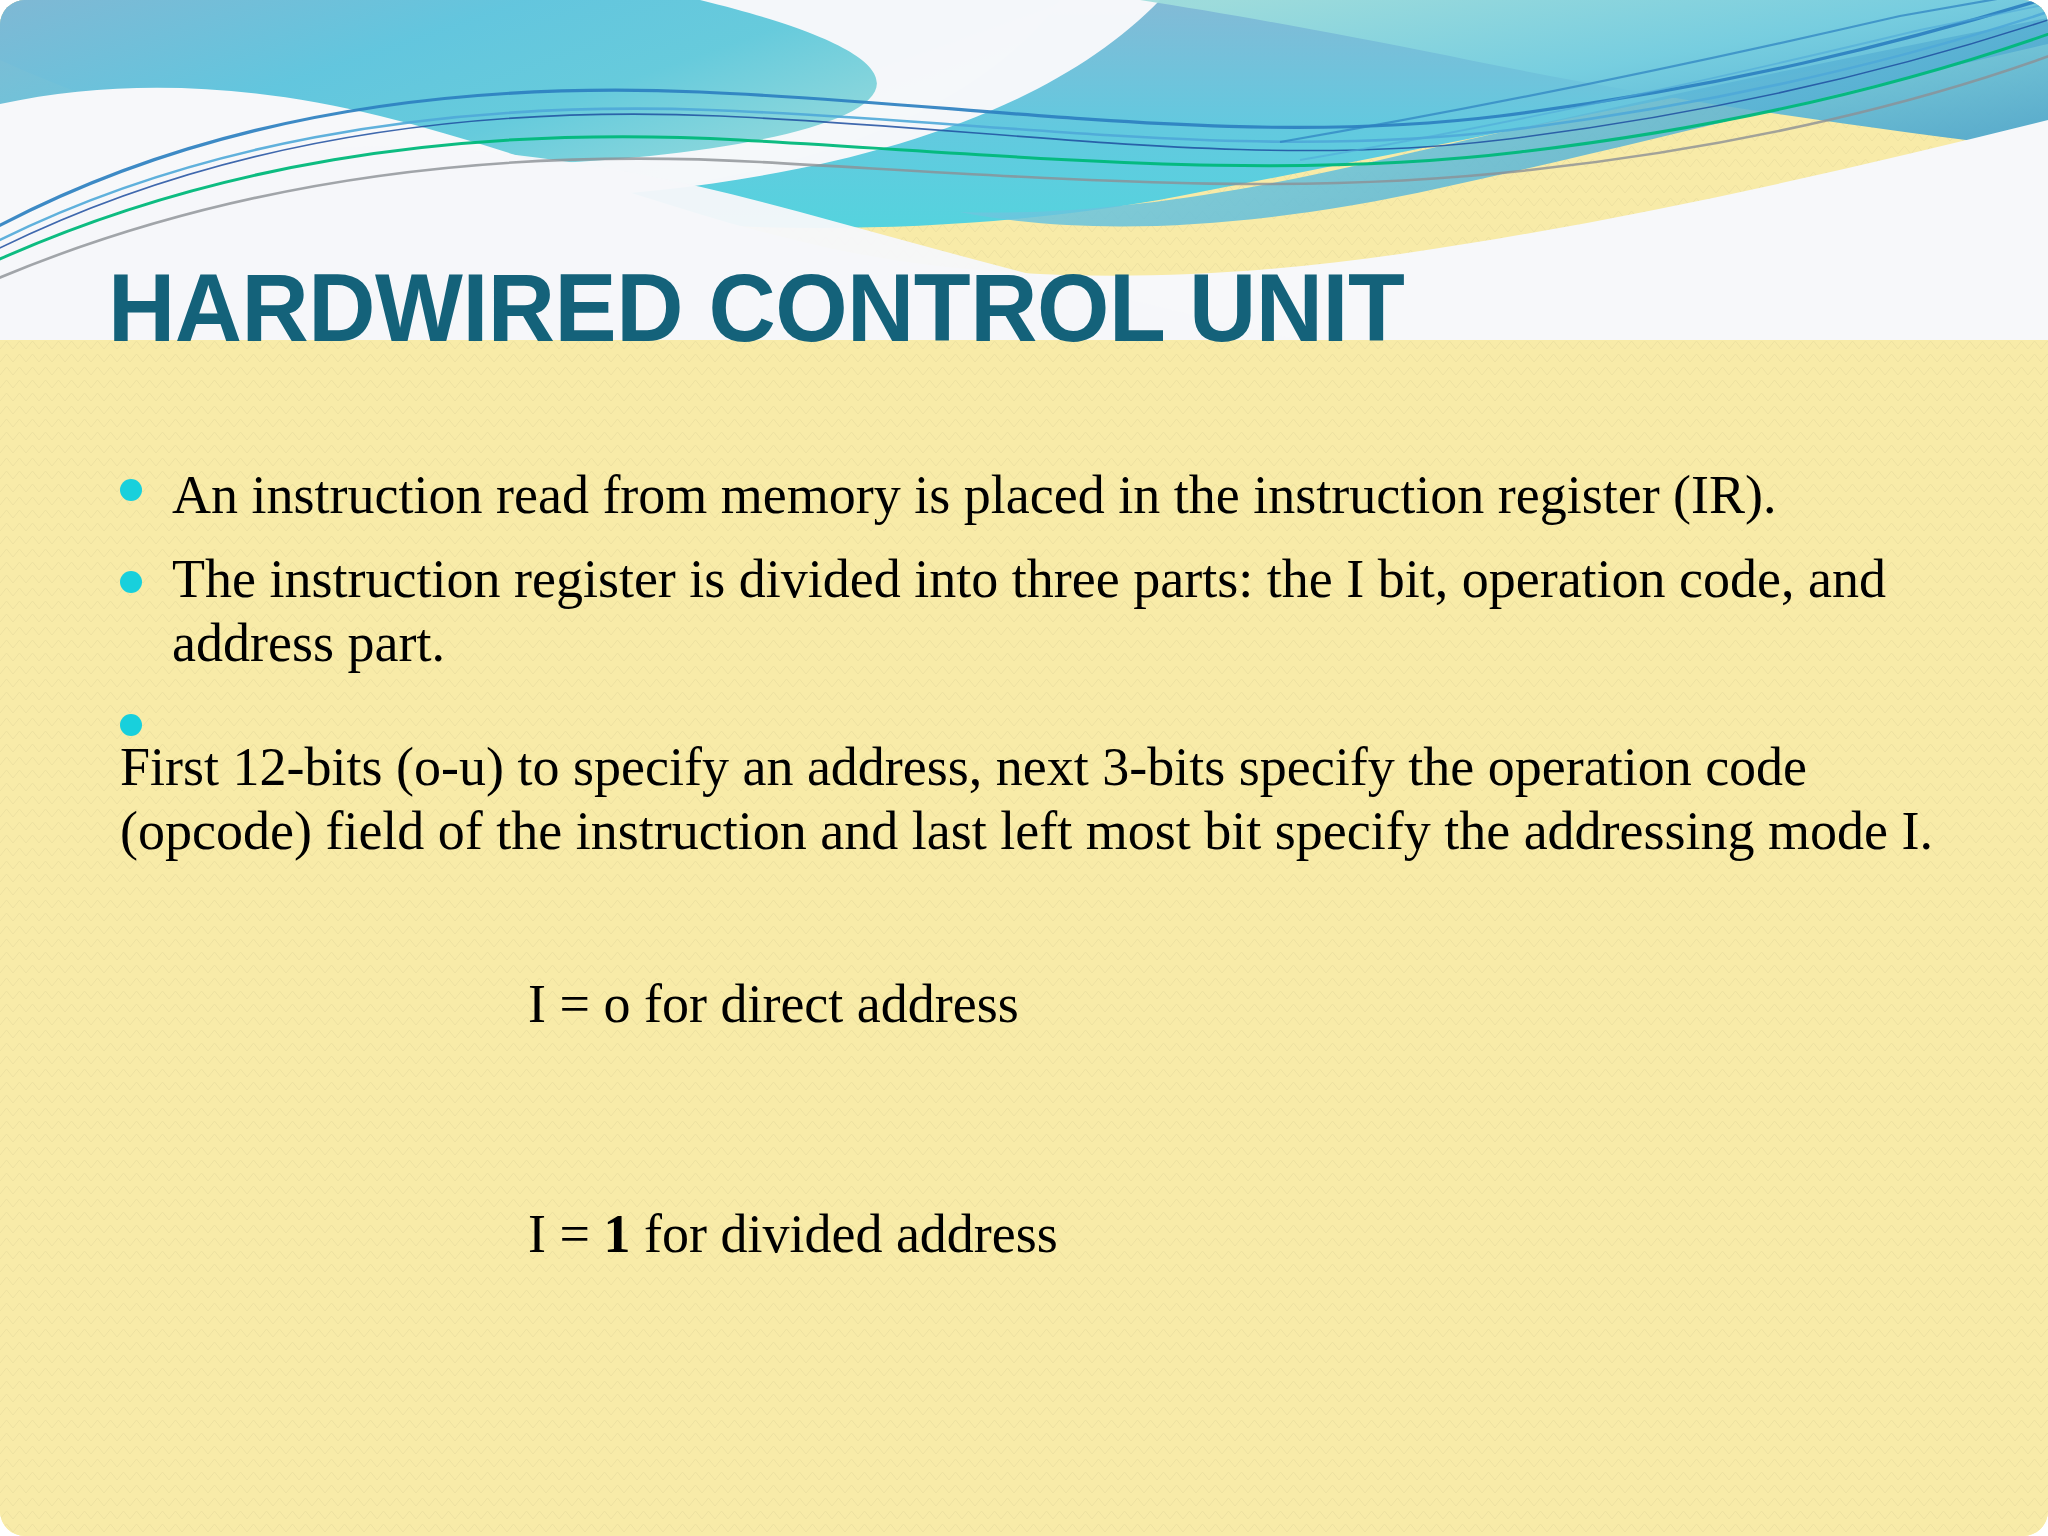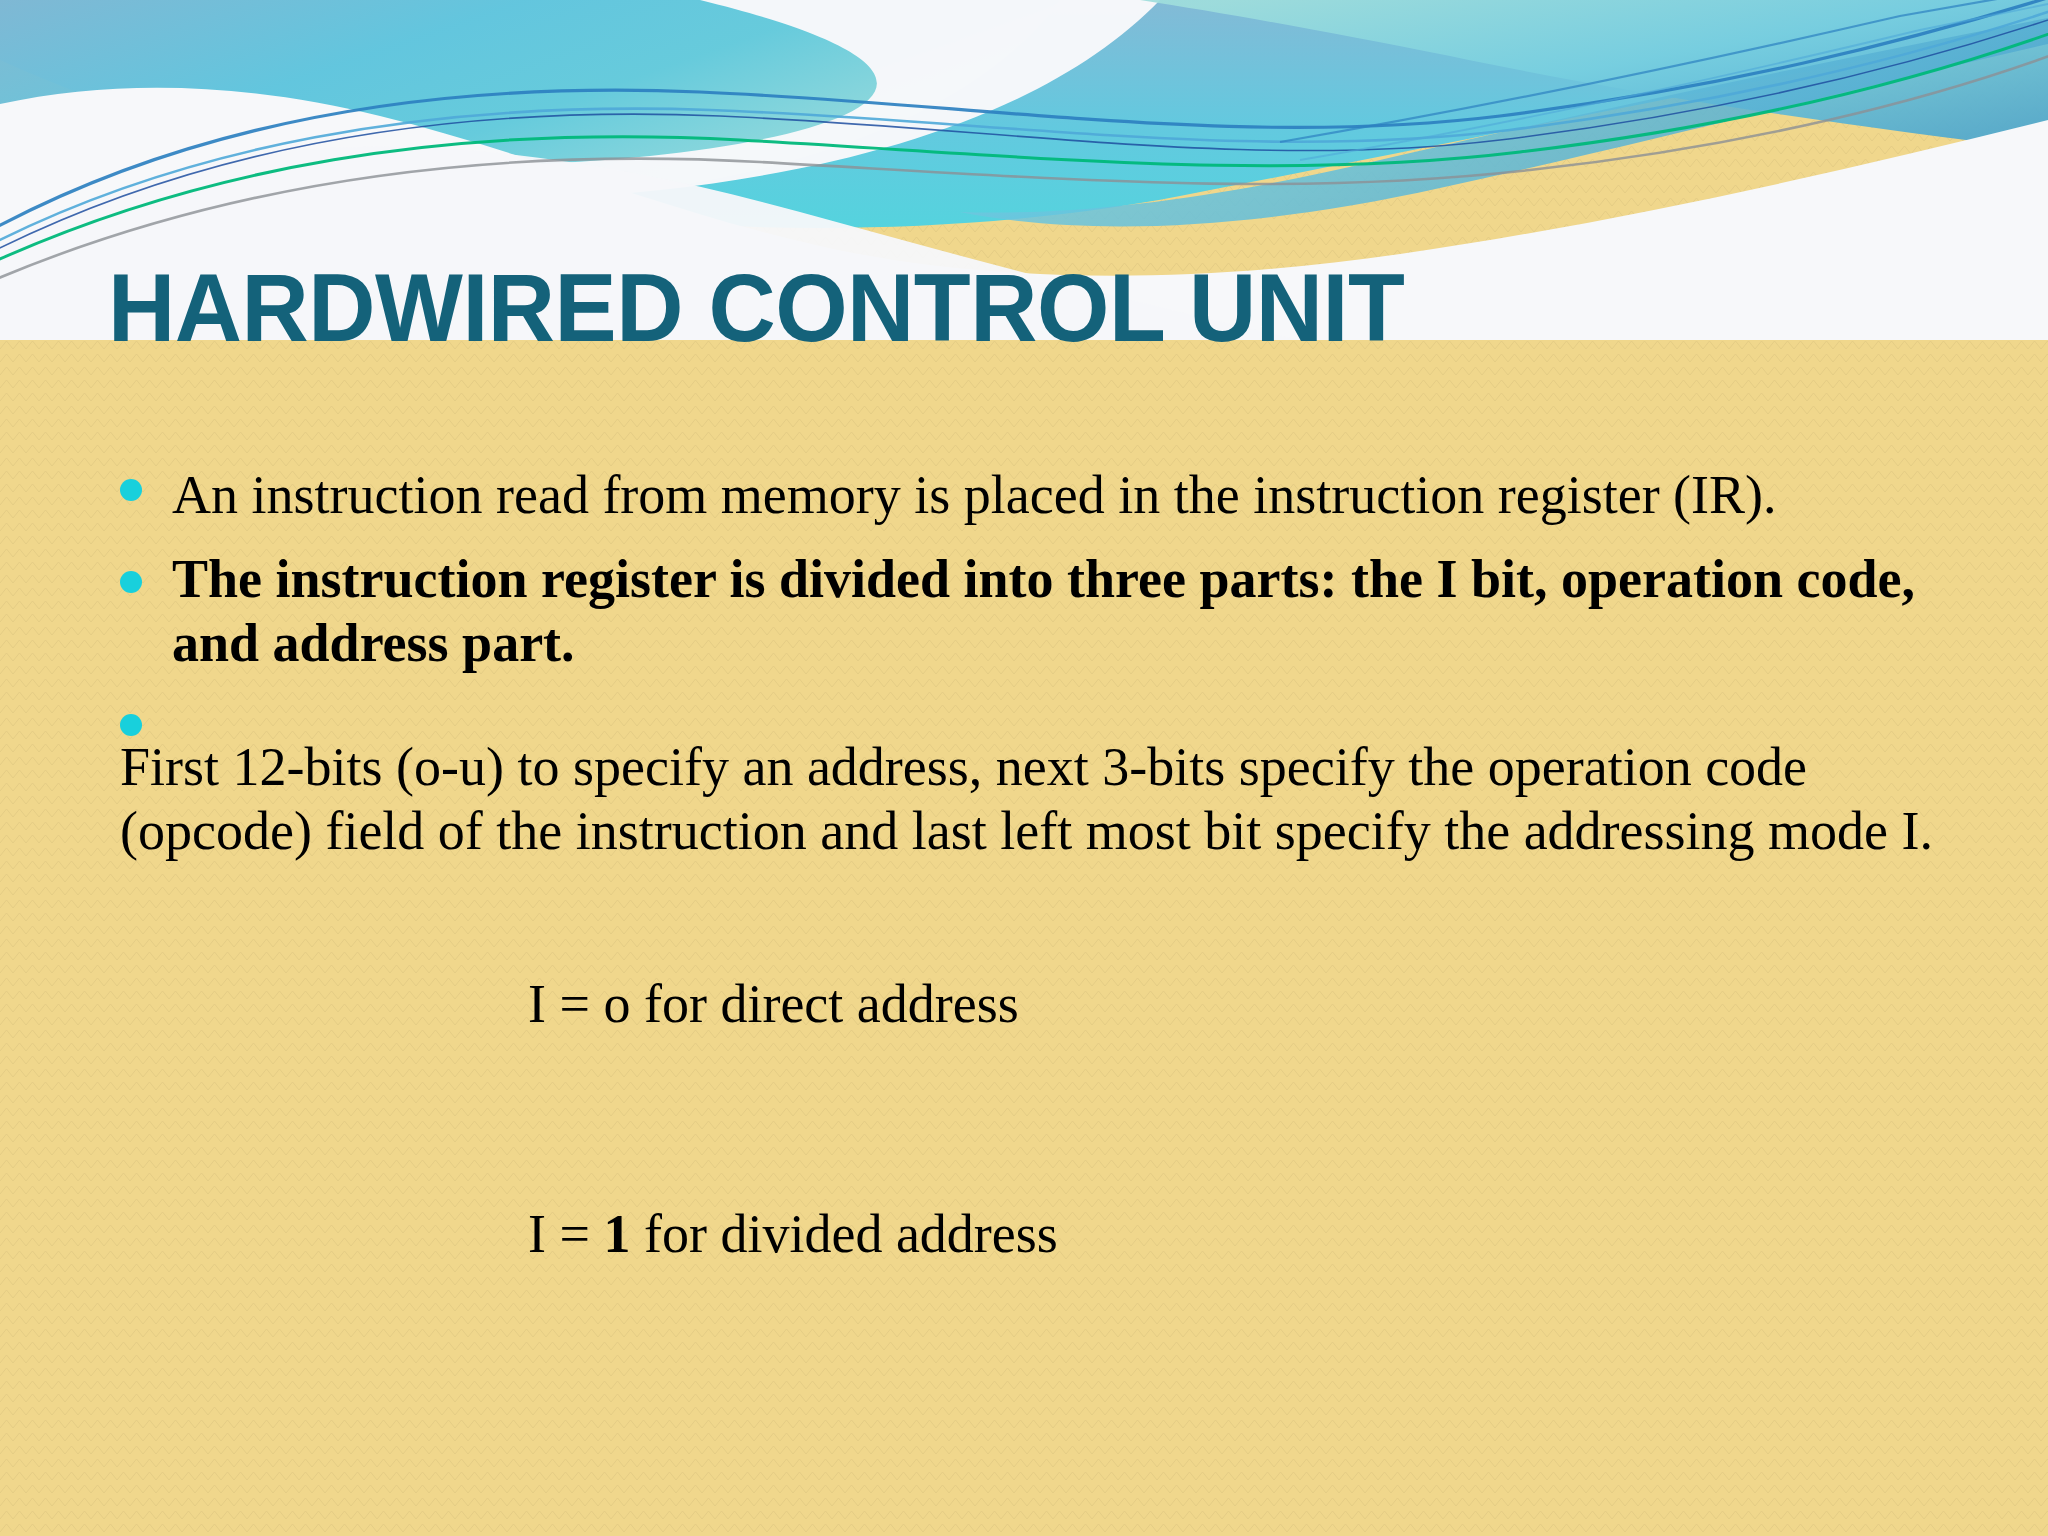--- a/index.html
+++ b/index.html
@@ -6,22 +6,23 @@
     margin: 0;
     padding: 0;
     background: #ffffff;
   }
 
   #slide {
     position: relative;
     width: 2048px;
     height: 1536px;
     overflow: hidden;
-    background: #eab308;
+    background: #fde047;
     font-family: "Liberation Serif", "DejaVu Serif", serif;
+    border-radius: 25px;
   }
 
   
   #texture {
     position: absolute;
     inset: 0;
     z-index: 1;
     opacity: 0.55;
     pointer-events: none;
   }
@@ -82,21 +83,21 @@
   .bullet-text {
     flex: 1 1 auto;
     font-size: 54px;
     line-height: 1.18;
     color: #000000;
   }
 
   
   .item-0 .bullet-text { line-height: 1.48; }
   .item-0 { margin-bottom: 12px; }
-  .item-1 { margin-bottom: 16px; font-weight: bold; }
+  .item-1 { margin-bottom: 16px; }
   .item-2 { margin-bottom: 6px; flex-direction: column; }
 
   .sub-lines {
     margin-top: 26px;
     margin-left: 300px;
   }
 
   .sub-line {
     font-size: 54px;
     line-height: 1.42;

